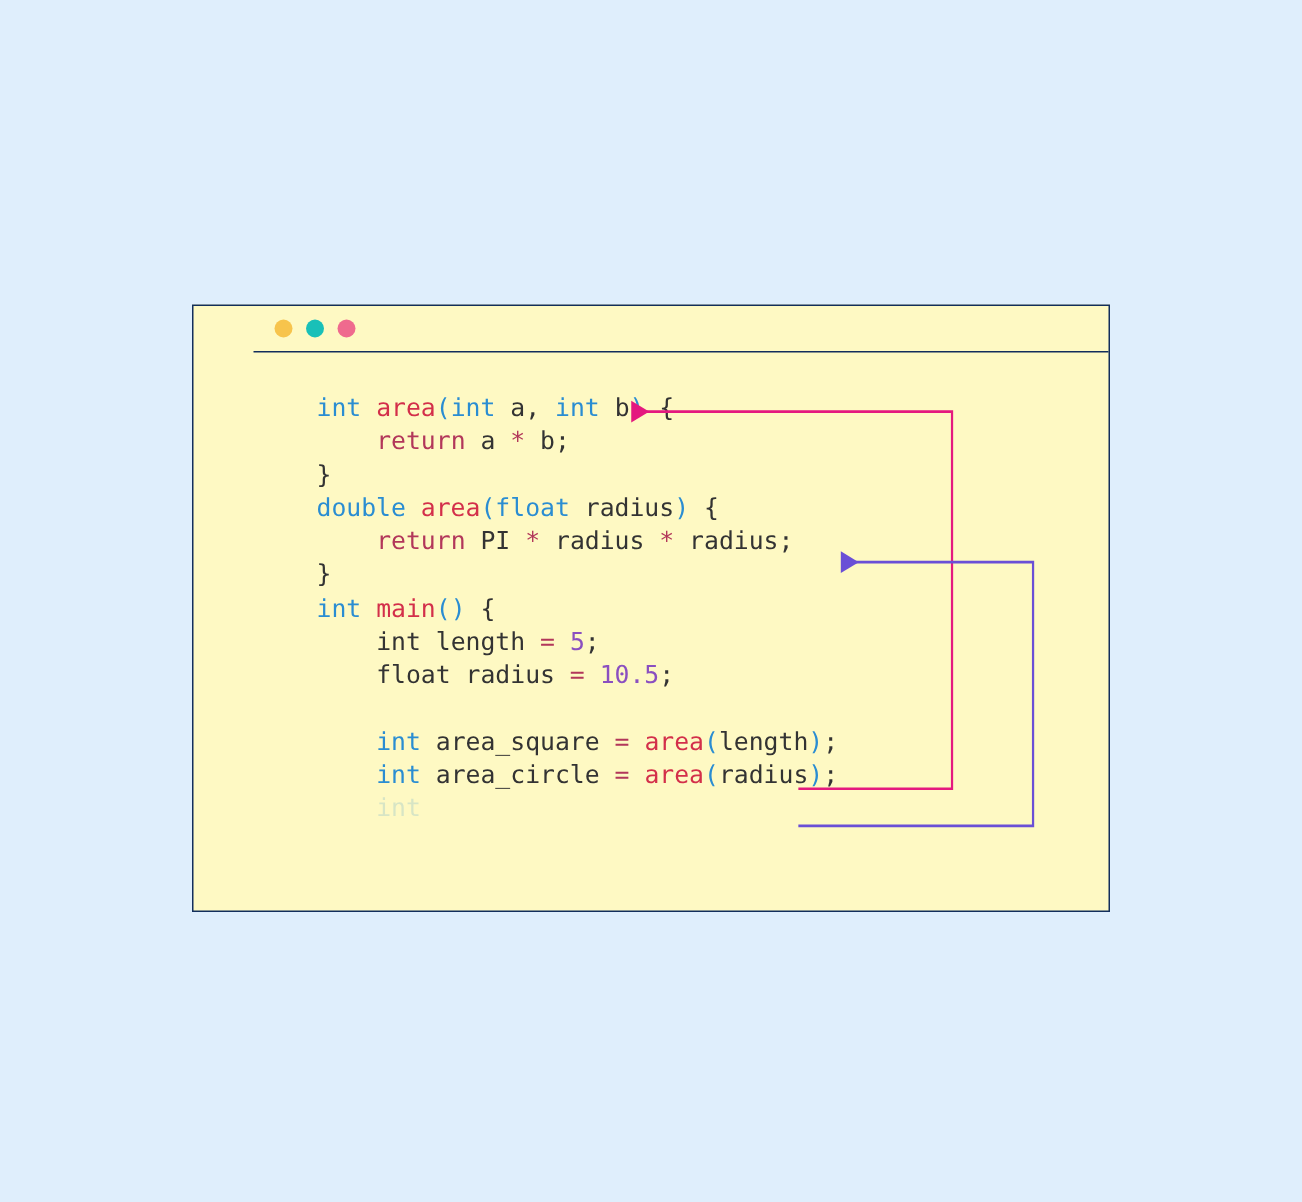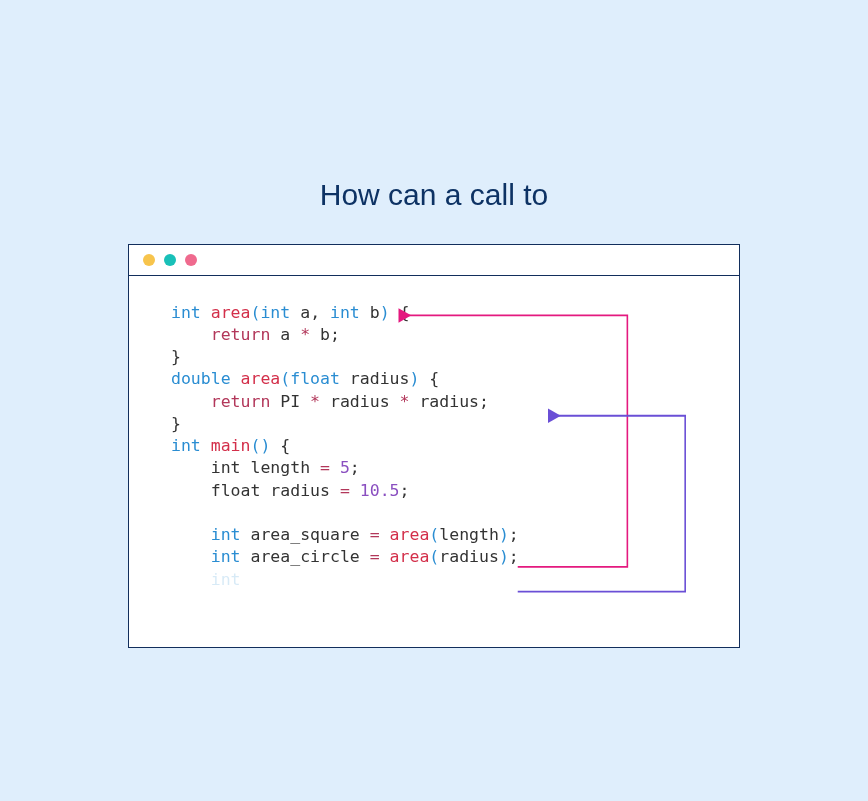--- a/index.html
+++ b/index.html
@@ -18,23 +18,24 @@
     color: #0d3264;
     font-size: 30px;
     line-height: 1.35;
     margin-bottom: 28px;
   }
   .title .line1 { font-weight: 400; }
   .title .line2 .light { font-weight: 400; }
   .title .line2 .bold { font-weight: 700; }
   .code-window {
     width: 612px;
-    background: #ffffff;
+    background: #fef9c3;
     border: 1.5px solid #122e5c;
     position: relative;
+    padding-left: 40px;
   }
   .titlebar {
     border-bottom: 1.5px solid #122e5c;
     padding: 9px 14px;
     display: flex;
     gap: 9px;
   }
   .dot {
     width: 12px; height: 12px;
     border-radius: 50%;
@@ -64,21 +65,20 @@
     position: absolute;
     top: 0; left: 0;
     width: 100%; height: 100%;
     pointer-events: none;
   }
 </style>
 </head>
 <body>
 
 <div class="title">
-  <div class="line1">How can a call to</div>
 </div>
 
 <div class="code-window">
   <div class="titlebar">
     <div class="dot yellow"></div>
     <div class="dot teal"></div>
     <div class="dot pink"></div>
   </div>
 
   <div class="code-body"><span><span class="kw-type">int</span><span> </span><span class="fn-name">area</span><span class="paren">(</span><span class="kw-type">int</span><span> </span><span class="ident">a</span><span>, </span><span class="kw-type">int</span><span> </span><span class="ident">b</span><span class="paren">)</span><span> </span><span class="brace">{</span></span>

